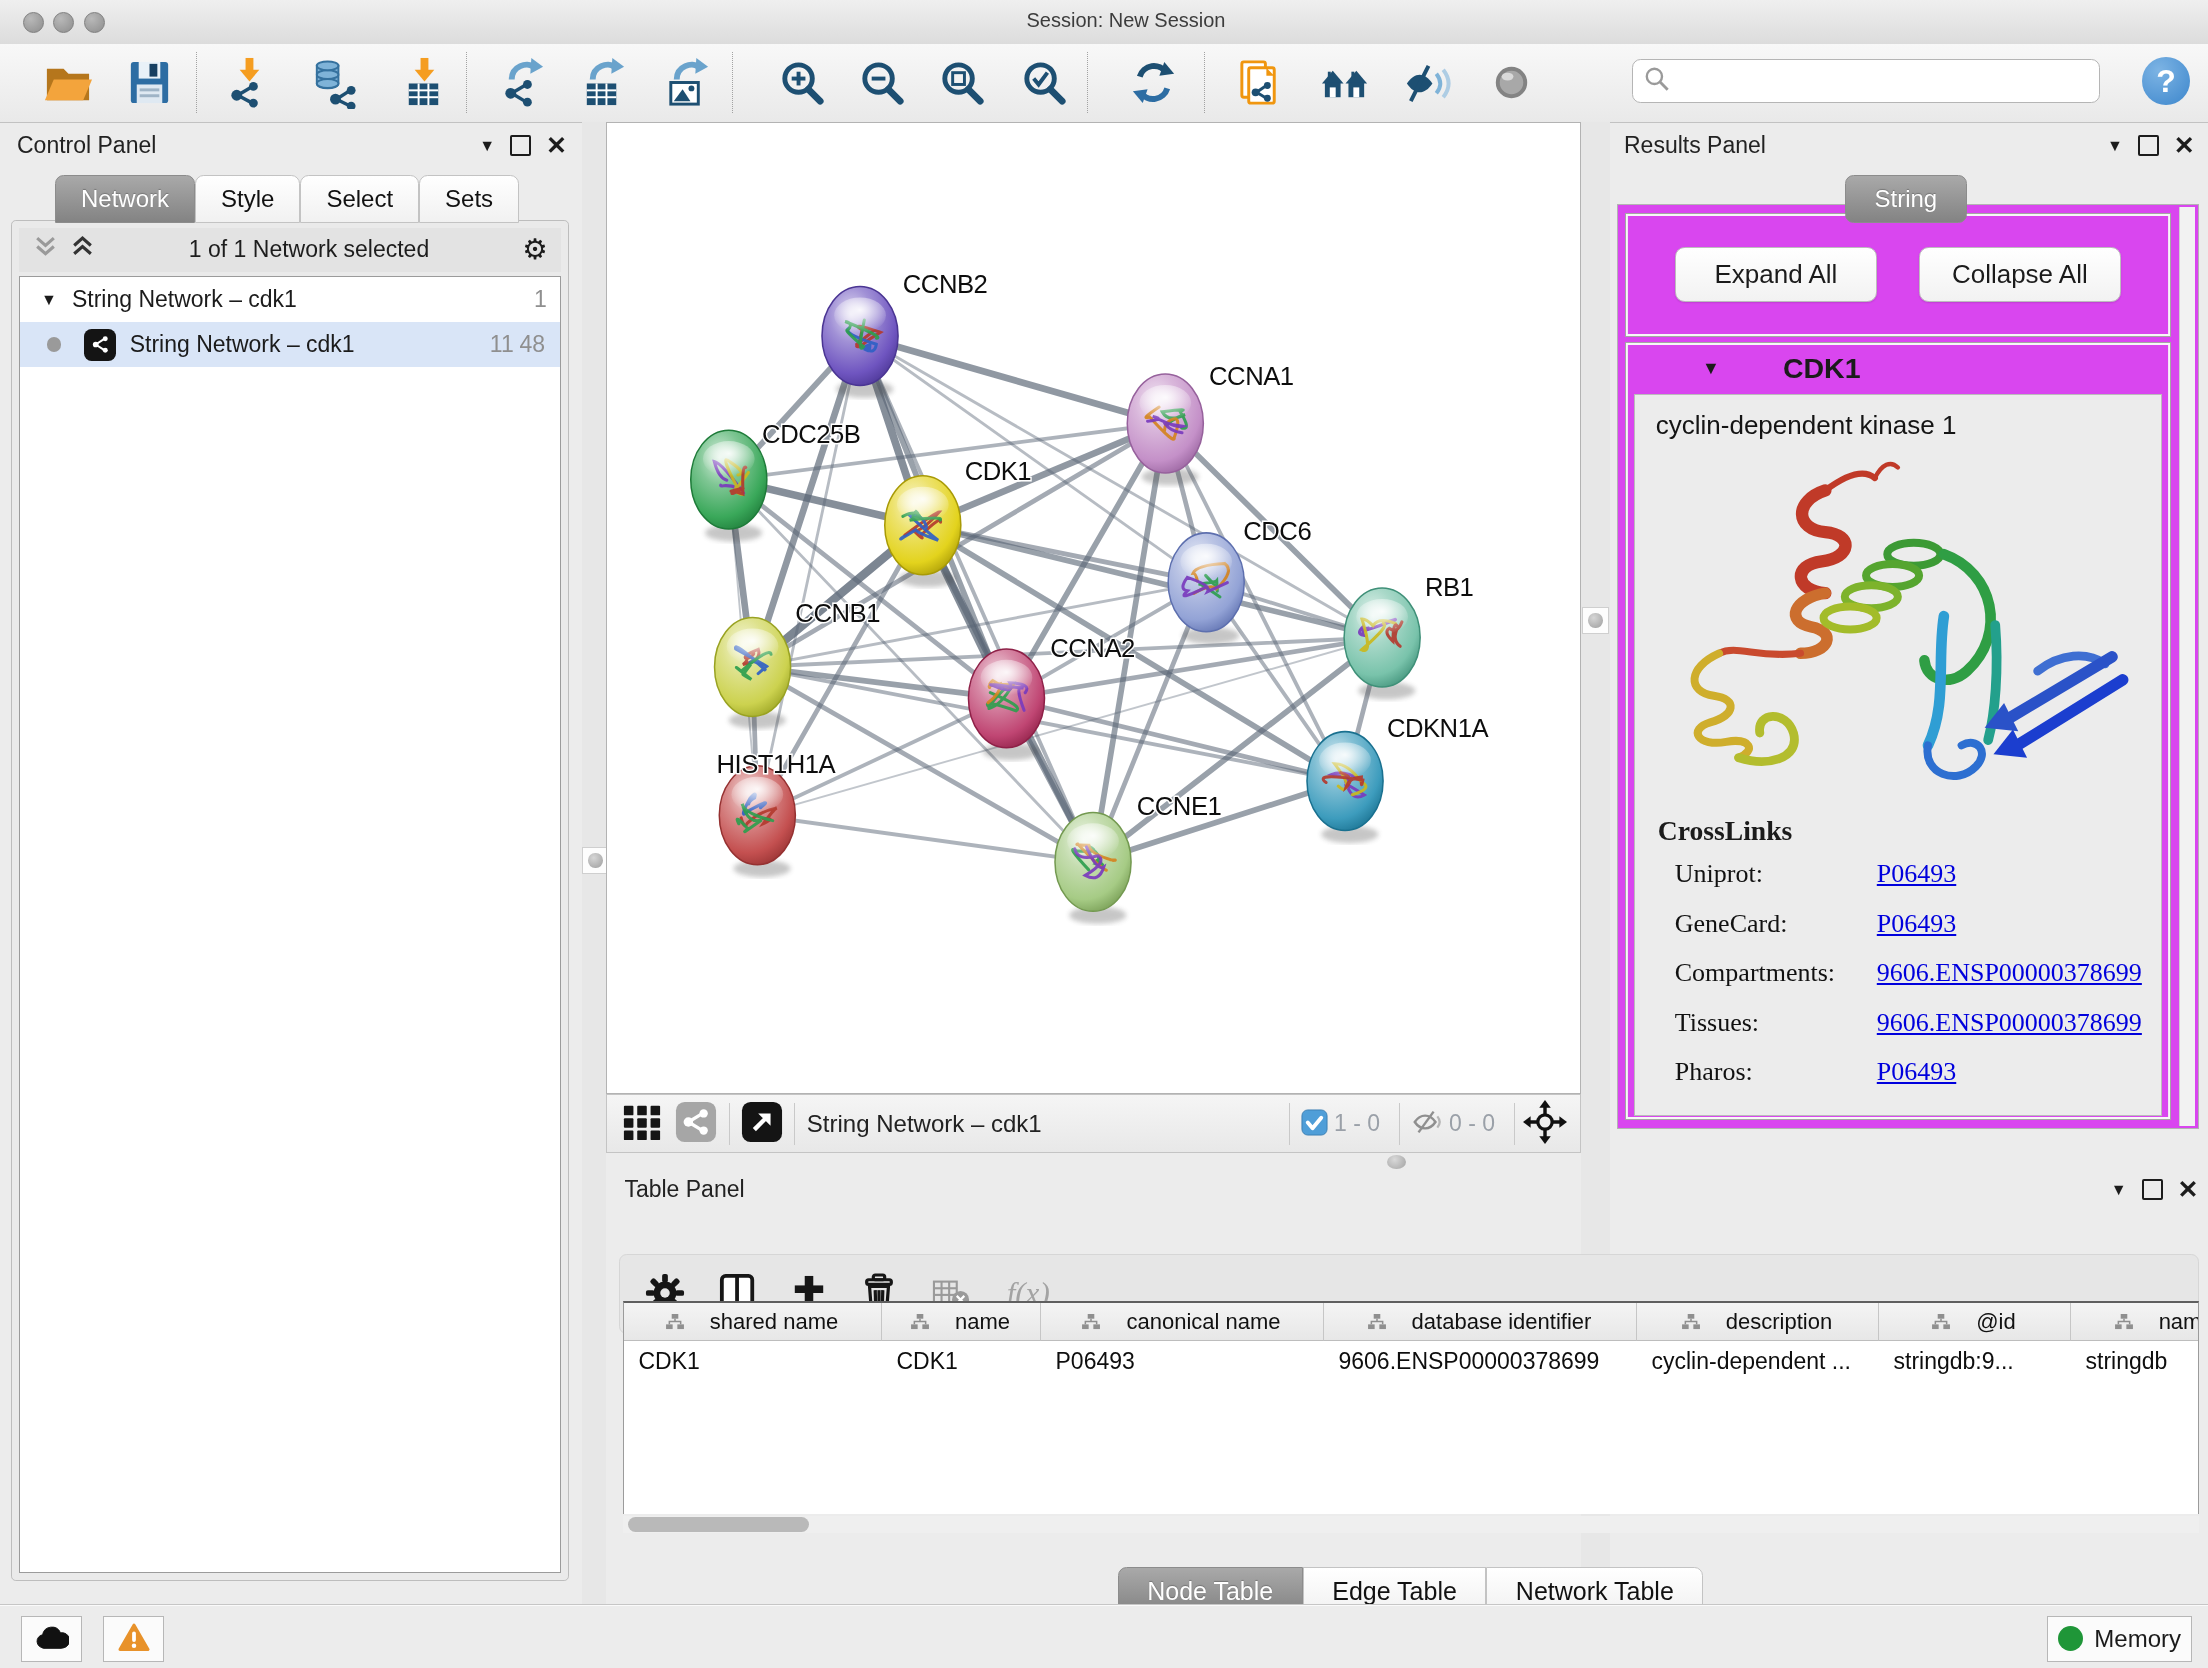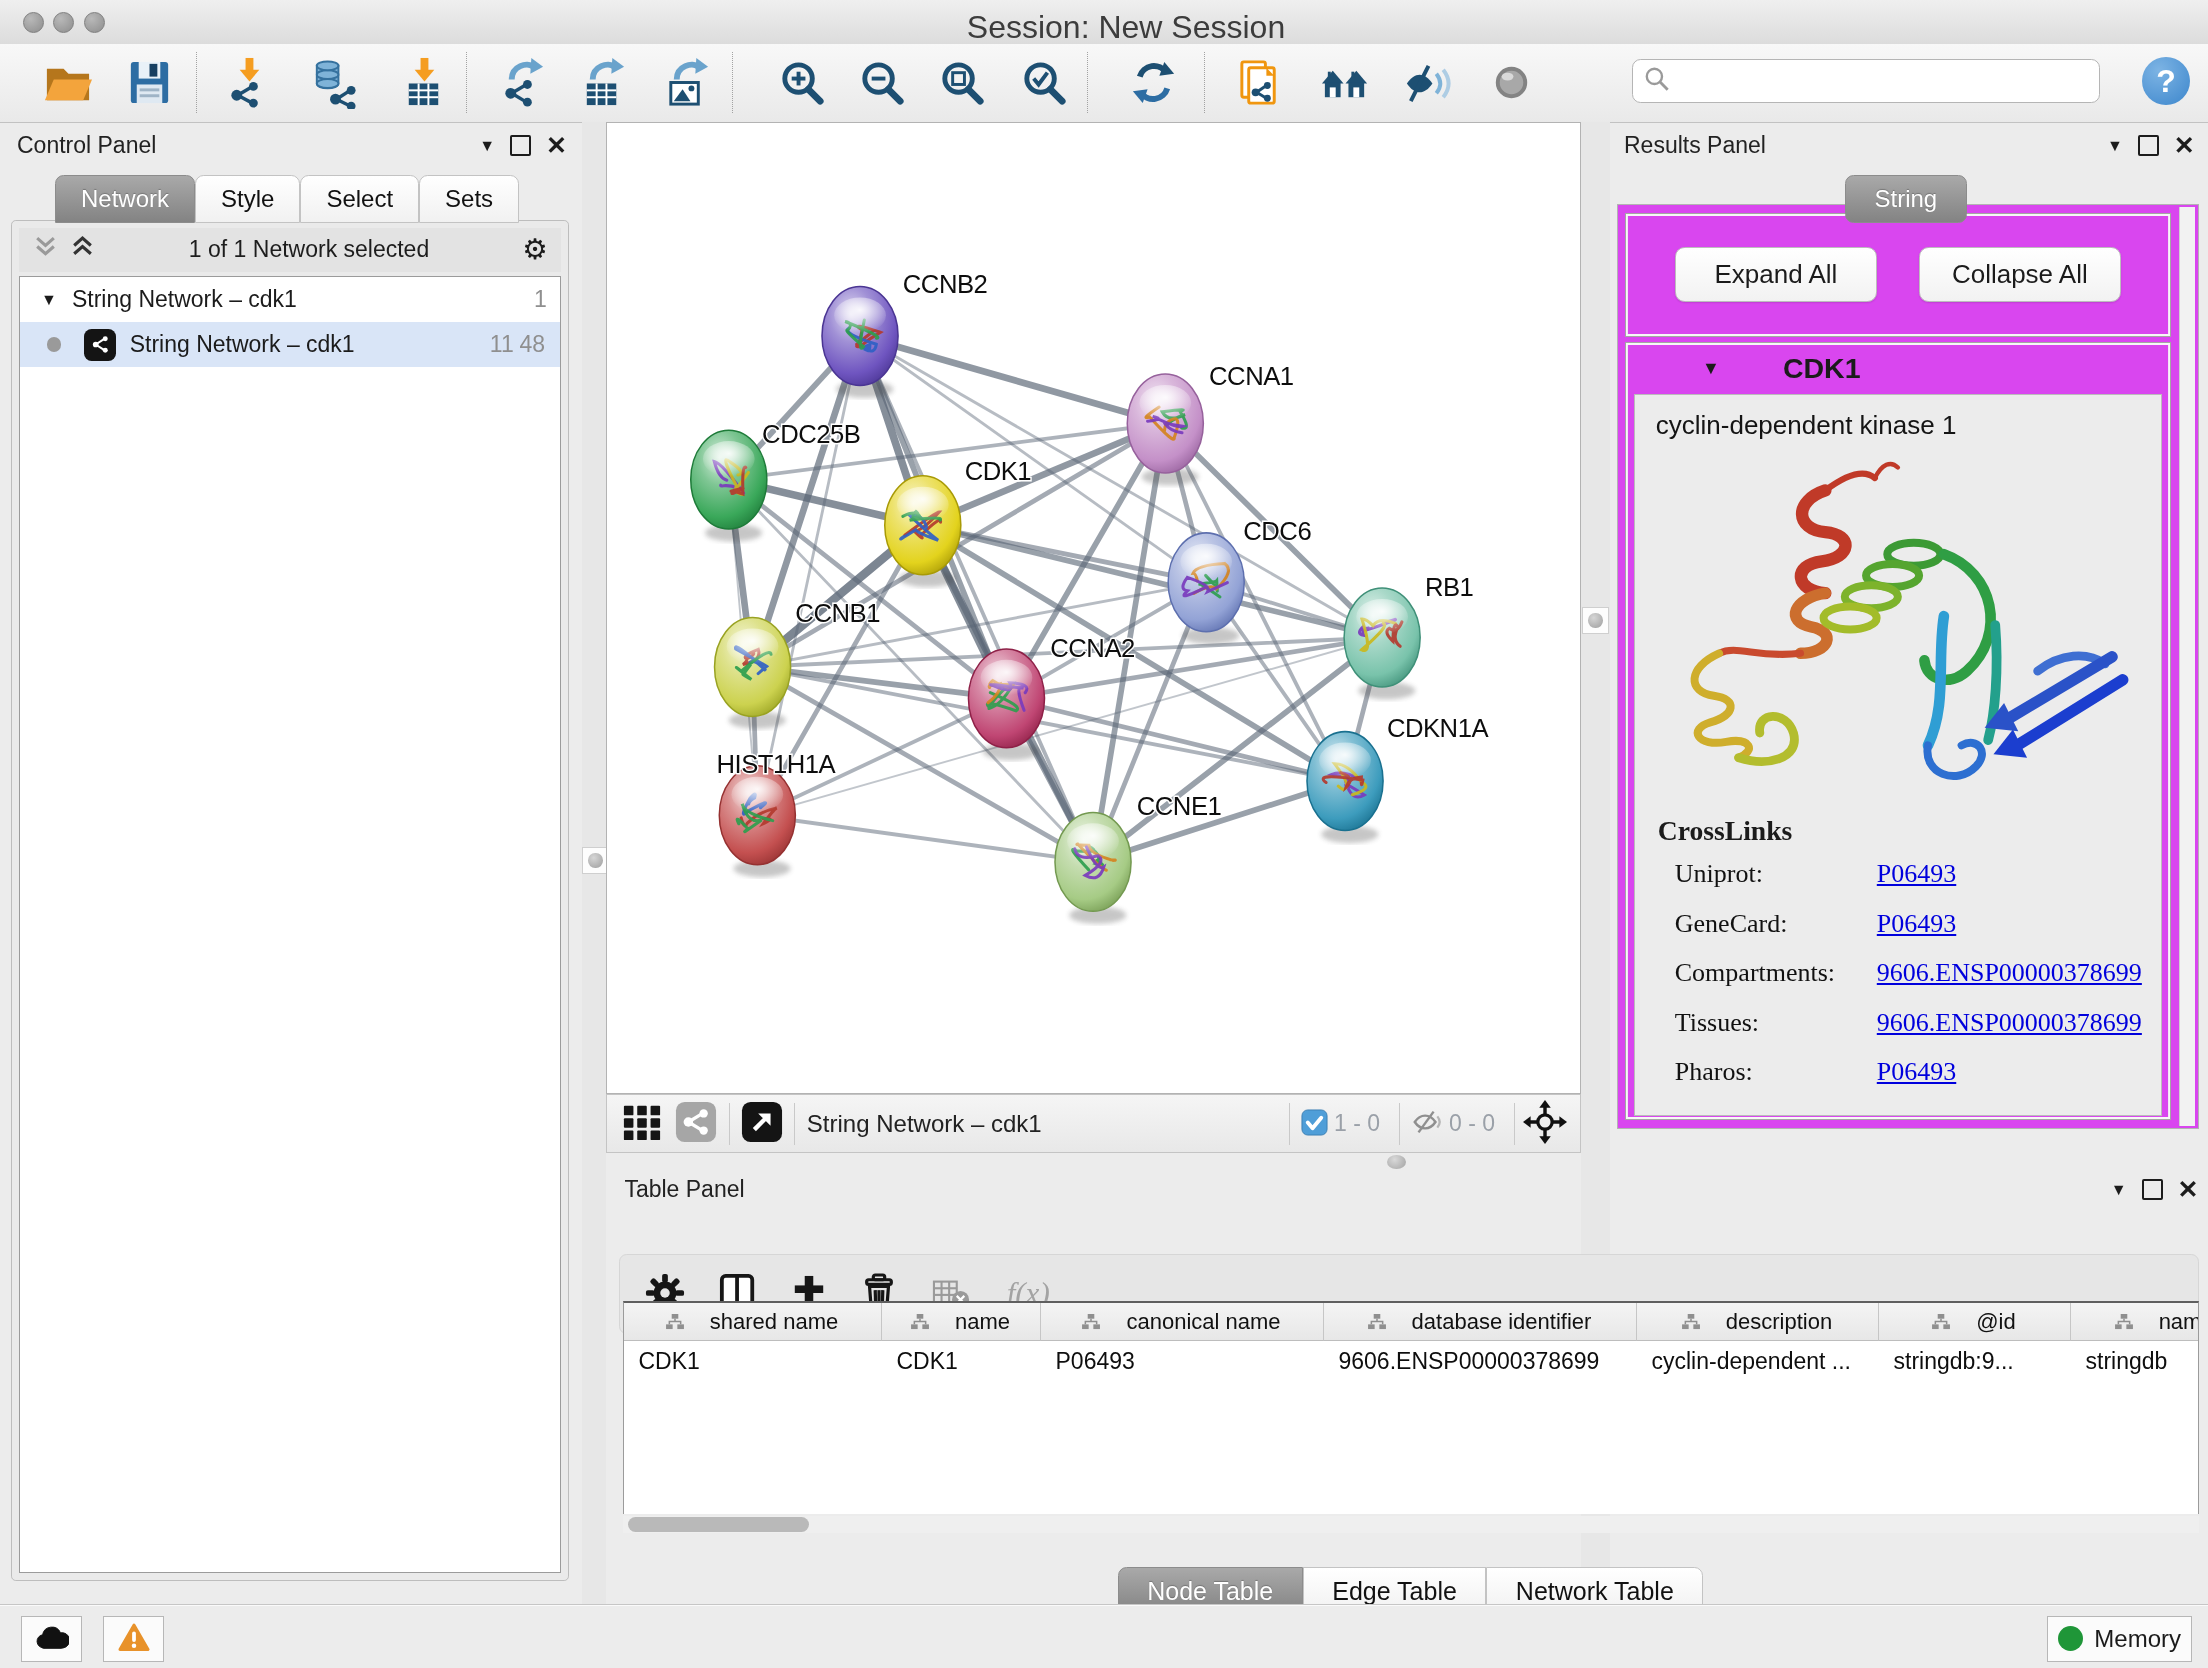--- a/index.html
+++ b/index.html
@@ -4,21 +4,21 @@
 <style>
   html,body{margin:0;padding:0;}
   body{width:2208px;height:1668px;position:relative;background:#ececec;
        font-family:"Liberation Sans",sans-serif;color:#1b1b1b;overflow:hidden;}
   .abs{position:absolute;}
   
   #titlebar{left:0;top:0;width:2208px;height:44px;background:linear-gradient(#efefef,#dcdcdc);
             border-bottom:1px solid #b6b6b6;}
   .tlight{position:absolute;top:12.4px;width:19px;height:19px;border-radius:50%;
           background:radial-gradient(circle at 35% 30%,#b9b9b9,#8d8d8d);border:1px solid #7f7f7f;}
-  #win-title{position:absolute;left:0;right:0;top:8.6px;text-align:center;font-size:32px;color:#3c3c3c;margin-left:44px;}
+  #win-title{position:absolute;left:0;right:0;top:8.6px;text-align:center;font-size:20px;color:#3c3c3c;margin-left:44px;}
   
   #toolbar{left:0;top:44px;width:2208px;height:78px;background:linear-gradient(#f8f8f8,#e9e9e9);
            border-bottom:1px solid #c2c2c2;}
   .tbi{position:absolute;top:11.4px;width:55px;height:55px;display:flex;align-items:center;justify-content:center;}
   .tbsep{position:absolute;top:7.6px;height:61px;border-left:1.9px dotted #a2a2a2;}
   #search-box{position:absolute;left:1632px;top:15px;width:468px;height:44px;background:#fff;
               border:1px solid #b5b5b5;border-radius:8.6px;display:flex;align-items:center;padding-left:9.5px;box-sizing:border-box;}
   #search-box input{border:none;outline:none;font-size:23px;width:399px;background:transparent;font-family:"Liberation Sans",sans-serif;}
   #help-btn{position:absolute;left:2142px;top:13.3px;width:48px;height:48px;border-radius:50%;
             background:radial-gradient(circle at 35% 28%,#7db4e4,#3c86cc);color:#fff;font-size:32px;font-weight:bold;

